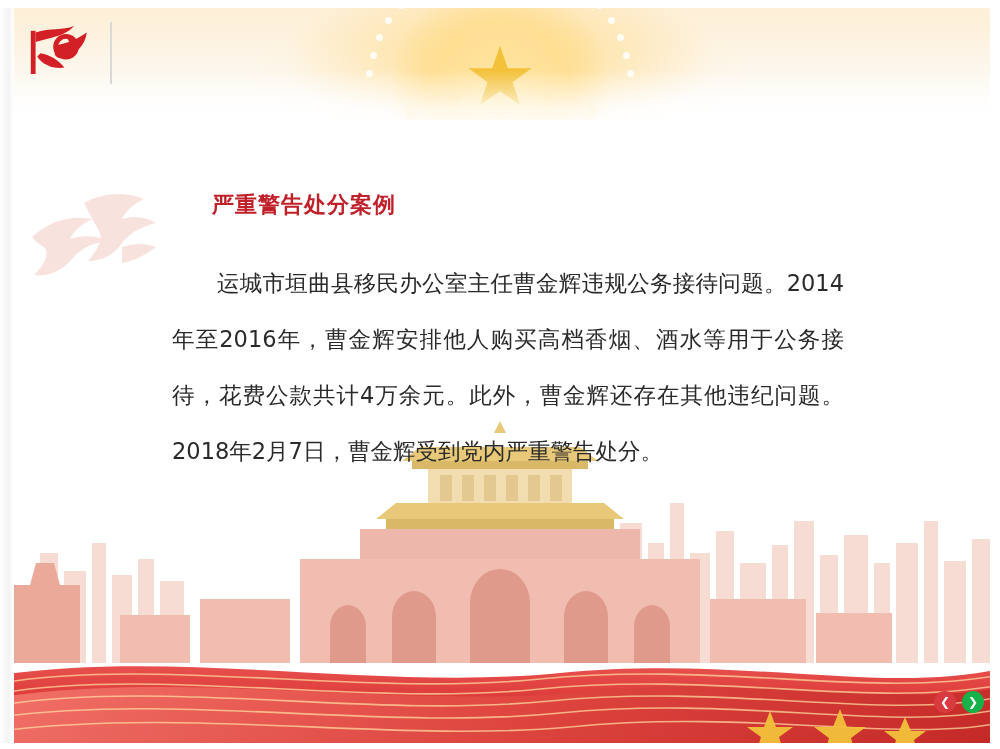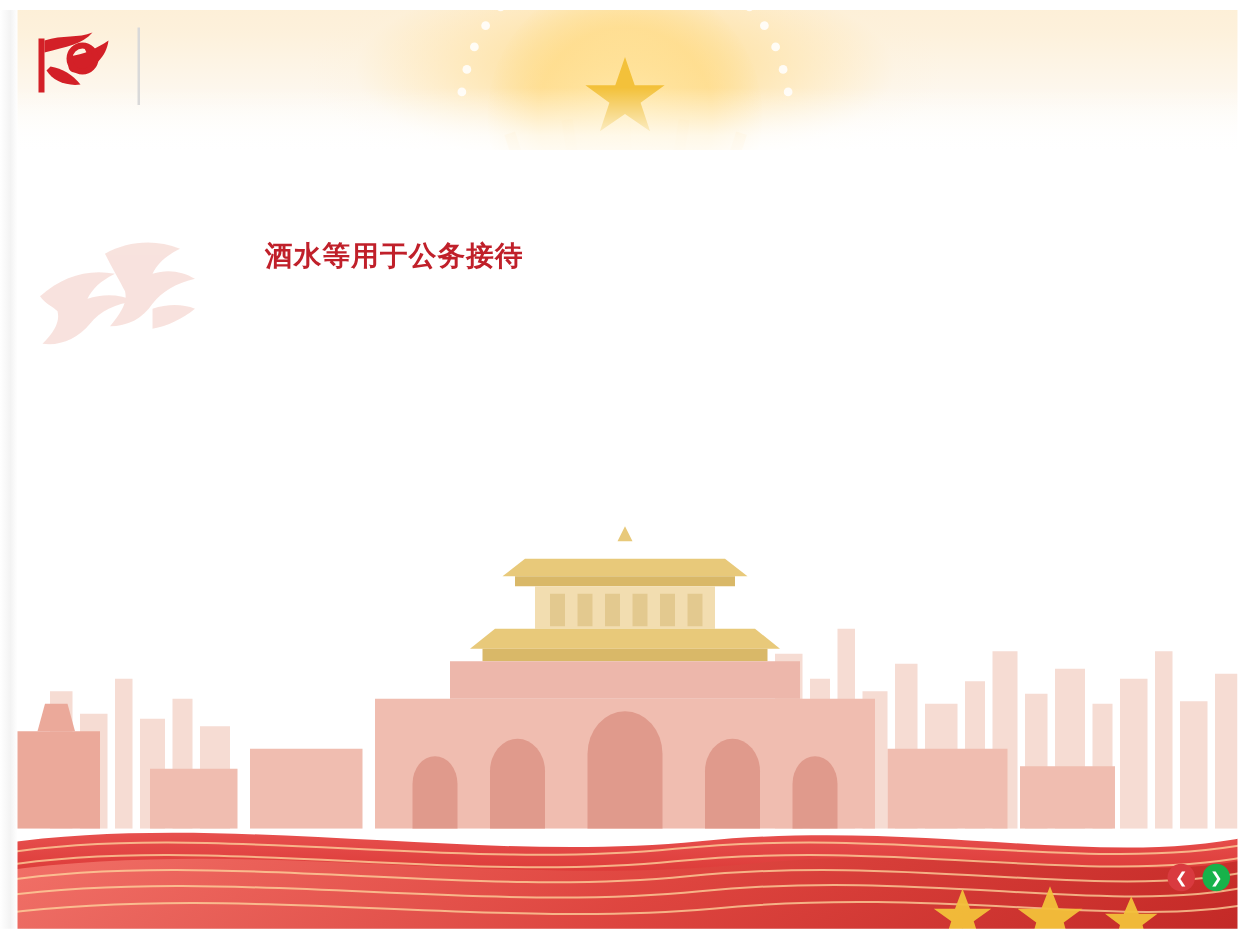--- a/index.html
+++ b/index.html
@@ -365,21 +365,22 @@
       <path d="M0 92 C190 68 390 104 570 88 C750 70 900 104 1000 84"></path>
     </g>
     <g fill="#f3c13a" opacity="0.95">
       <polygon points="770,72 776,88 793,88 779,98 784,114 770,104 756,114 761,98 747,88 764,88"></polygon>
       <polygon points="840,70 847,88 866,88 851,99 856,117 840,106 824,117 829,99 814,88 833,88"></polygon>
       <polygon points="905,78 911,92 926,92 914,101 918,116 905,107 892,116 896,101 884,92 899,92"></polygon>
     </g>
   </svg>
 
   <div class="content">
-    <div class="case-title">酒水等用于公务接待</div>
+    <div class="case-title">严重警告处分案例</div>
+    <div class="body-text">运城市垣曲县移民办公室主任曹金辉违规公务接待问题。2014年至2016年，曹金辉安排他人购买高档香烟、酒水等用于公务接待，花费公款共计4万余元。此外，曹金辉还存在其他违纪问题。2018年2月7日，曹金辉受到党内严重警告处分。</div>
   </div>
 
   <div class="frame-left"></div>
   <div class="frame-right"></div>
   <div class="frame-top"></div>
   <div class="frame-bottom"></div>
 
   <div class="nav-arrows">
     <div class="nav-btn nav-prev">❮</div>
     <div class="nav-btn nav-next">❯</div>

